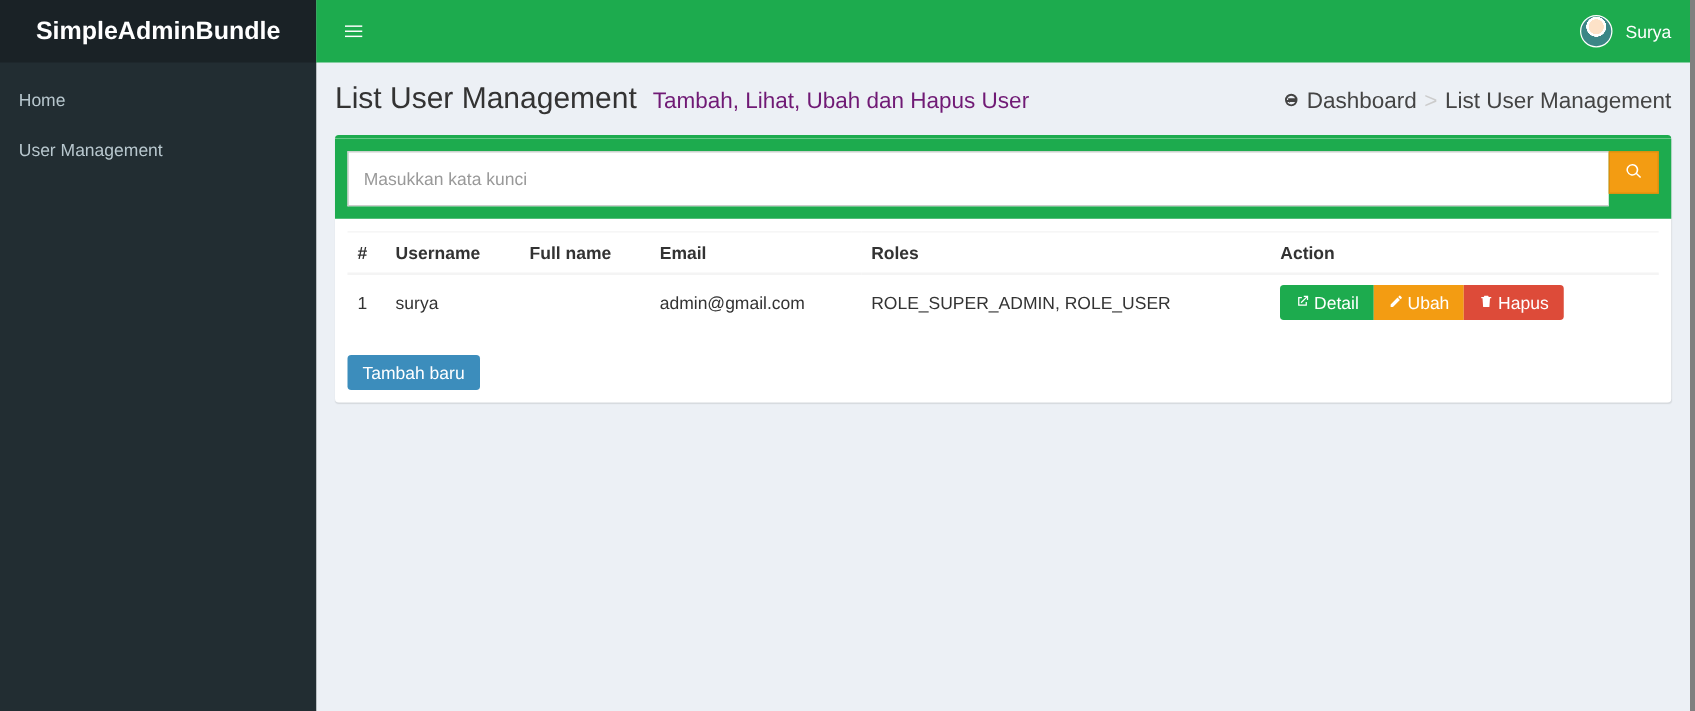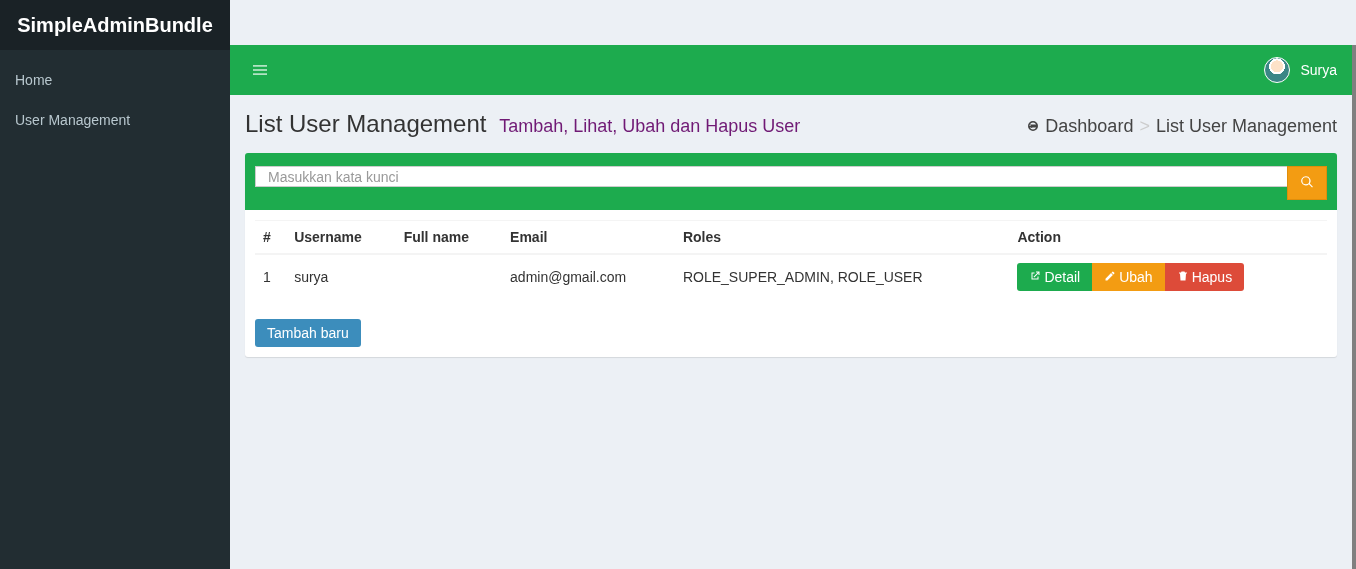--- a/index.html
+++ b/index.html
@@ -2,27 +2,27 @@
 <html><head>
 <meta charset="utf-8">
 <style>
   * { box-sizing: border-box; margin: 0; padding: 0; }
   html, body { height: 100%; font-family: "Helvetica Neue", Helvetica, Arial, sans-serif; font-size: 14px; color: #333; }
   body { background: #ecf0f5; overflow: hidden; }
 
   .wrapper { display: flex; height: 569px; width: 1356px; position: relative; }
 
   
-  .sidebar { width: 230px; background: #222d32; color: #b8c7ce; display: flex; flex-direction: column; }
+  .sidebar { width: 253px; background: #222d32; color: #b8c7ce; display: flex; flex-direction: column; }
   .brand { background: #1a2226; height: 50px; display: flex; align-items: center; justify-content: center; font-size: 20px; font-weight: bold; color: #fff; }
   .nav { list-style: none; padding-top: 10px; }
   .nav-item { display: block; padding: 12px 15px; color: #b8c7ce; cursor: pointer; font-size: 14px; }
 
   
-  .main { flex: 1; display: flex; flex-direction: column; min-width: 0; border-right: 4px solid #808080; margin-top: 45px; }
+  .main { flex: 1; display: flex; flex-direction: column; min-width: 0; border-right: 4px solid #808080; }
 
   
   .topbar { height: 50px; background: #1dab4e; display: flex; align-items: center; justify-content: space-between; padding: 0 15px; color: #fff; }
   .menu-toggle { cursor: pointer; font-size: 16px; display: inline-flex; align-items: center; justify-content: center; width: 30px; height: 30px; }
   .user-area { display: flex; align-items: center; gap: 10px; cursor: pointer; }
   .avatar { width: 26px; height: 26px; border-radius: 50%; background: radial-gradient(circle at 50% 35%, #fde2c8 0 30%, #fff 31% 40%, #3b8686 41% 100%); border: 1px solid #fff; }
 
   
   .content-header { padding: 15px 15px 0 15px; display: flex; align-items: baseline; justify-content: space-between; flex-wrap: wrap; }
   .content-header h1 { font-size: 24px; font-weight: 500; color: #333; }
@@ -30,21 +30,21 @@
   .breadcrumb { font-size: 18px; color: #444; display: flex; align-items: center; gap: 6px; }
   .breadcrumb .sep { color: #ccc; }
   .breadcrumb a { color: #444; text-decoration: none; cursor: pointer; }
   .dash-icon { width: 12px; height: 12px; display: inline-block; }
 
   
   .content { padding: 15px; }
 
   .box { background: #fff; border-top: 3px solid #1dab4e; border-radius: 3px; box-shadow: 0 1px 1px rgba(0,0,0,0.1); }
   .box-header { background: #1dab4e; padding: 10px; display: flex; }
-  .search-input { flex: 1; height: 21px; border: 1px solid #ccc; border-right: none; padding: 6px 12px; font-size: 14px; color: #555; border-radius: 0; }
+  .search-input { flex: 1; height: 44px; border: 1px solid #ccc; border-right: none; padding: 6px 12px; font-size: 14px; color: #555; border-radius: 0; }
   .search-input::placeholder { color: #999; }
   .search-btn { width: 40px; height: 34px; background: #f39c12; border: 1px solid #e08e0b; color: #fff; cursor: pointer; display: flex; align-items: center; justify-content: center; }
   .search-btn svg { width: 14px; height: 14px; fill: #fff; }
 
   .box-body { padding: 10px; }
 
   table { width: 100%; border-collapse: collapse; }
   th, td { text-align: left; padding: 8px; border-top: 1px solid #f4f4f4; vertical-align: middle; }
   thead th { border-bottom: 2px solid #f4f4f4; border-top: 1px solid #f4f4f4; font-weight: 600; color: #333; }
   tbody tr td { color: #333; }

